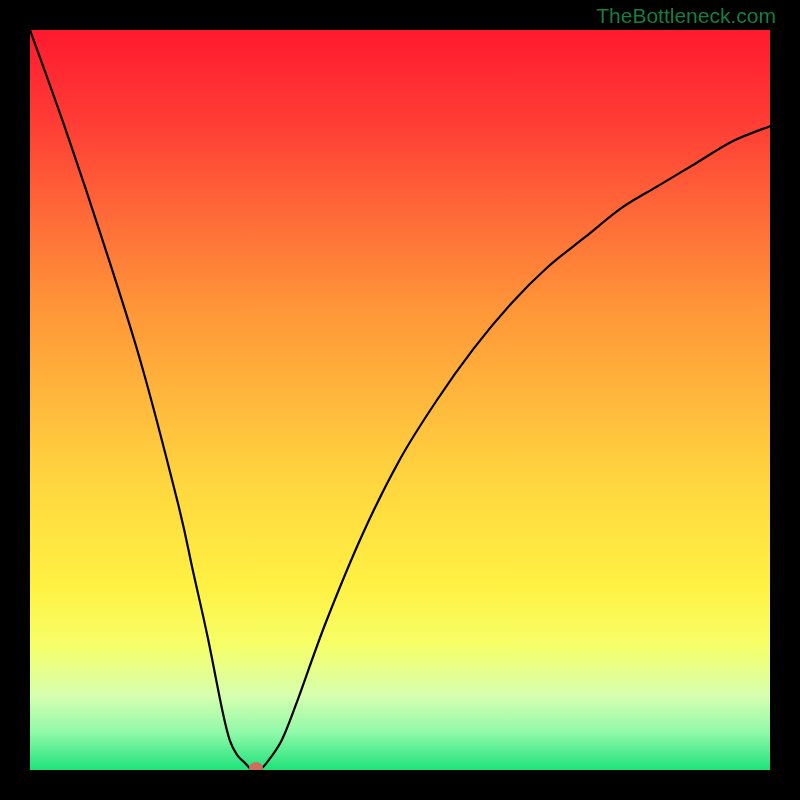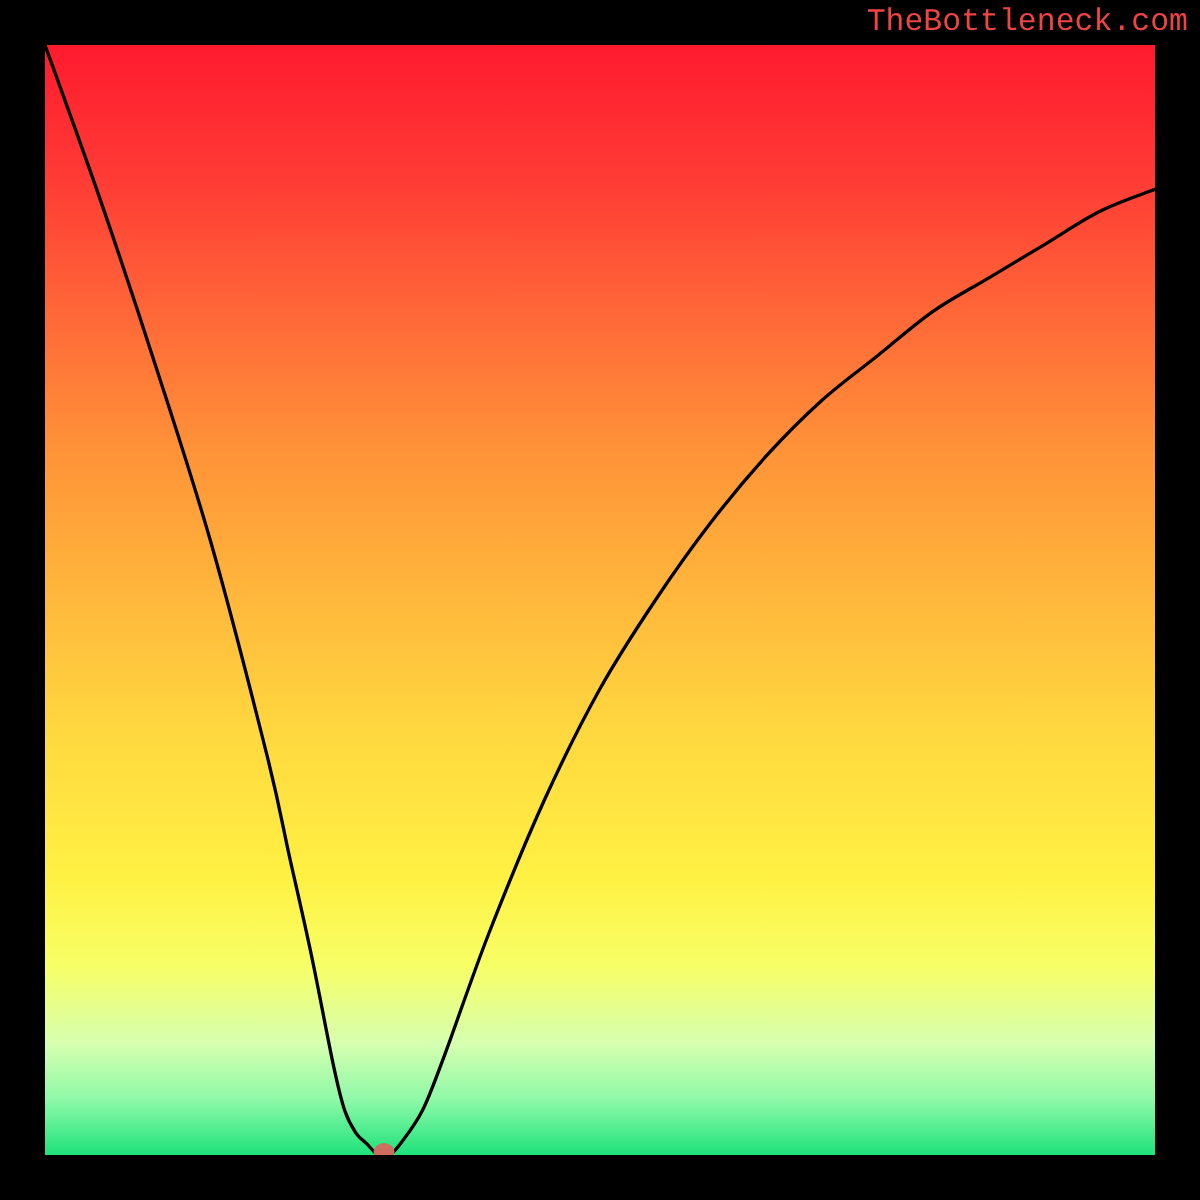--- a/index.html
+++ b/index.html
@@ -46,25 +46,25 @@
     top: 0;
     width: 30px;
     height: 800px;
     background: #000;
   }
   .border-left { left: 0; }
   .border-right { right: 0; }
   .watermark {
     position: absolute;
     top: 4px;
-    right: 8px;
-    color: #ef4444;
+    right: 24px;
+    color: #15803d;
     font-size: 21px;
     font-weight: 500;
-    font-family: Liberation Mono, monospace;
+    font-family: Liberation Sans, sans-serif;
   }
   svg.curve {
     position: absolute;
     left: 30px;
     top: 30px;
     width: 740px;
     height: 740px;
     pointer-events: none;
   }
   .marker {

